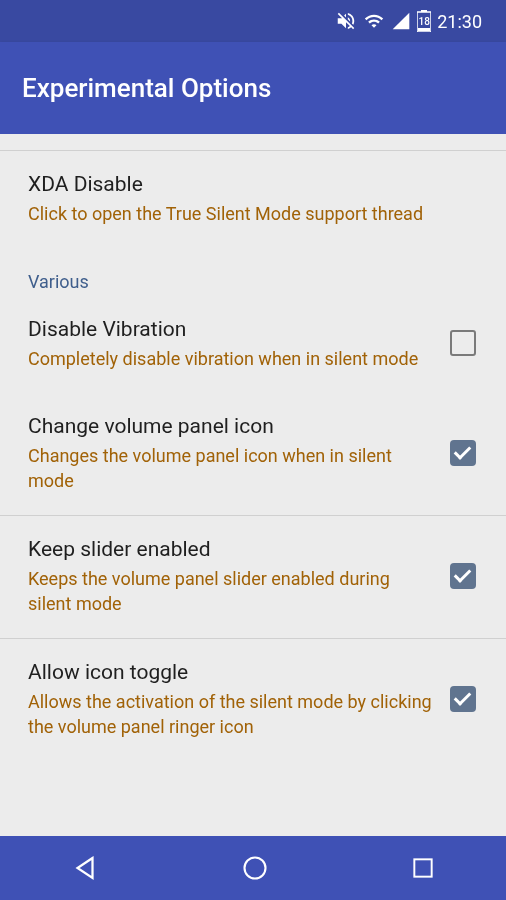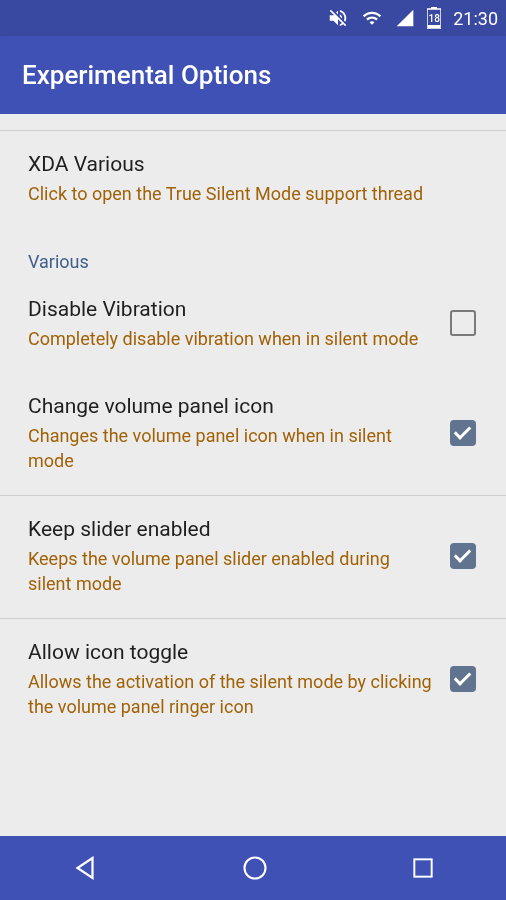--- a/index.html
+++ b/index.html
@@ -5,36 +5,36 @@
   * { margin: 0; padding: 0; box-sizing: border-box; }
   body {
     width: 506px;
     height: 900px;
     font-family: Roboto, Arial, sans-serif;
     background: #ececec;
     overflow: hidden;
     position: relative;
   }
   .status-bar {
-    height: 36px;
+    height: 42px;
     background: #3949a1;
     display: flex;
     justify-content: flex-end;
     align-items: center;
-    padding: 0 8px;
+    padding: 0 24px;
     color: #fff;
-    gap: 12px;
+    gap: 6px;
   }
   .status-bar .time {
     font-size: 18px;
     font-weight: 400;
   }
   .status-bar svg { display: block; }
   .app-bar {
-    height: 78px;
+    height: 92px;
     background: #3f51b5;
     display: flex;
     align-items: center;
     padding: 0 22px;
     color: #fff;
     box-shadow: 0 2px 4px rgba(0,0,0,0.2);
   }
   .app-bar-title {
     font-size: 26px;
     font-weight: 500;
@@ -151,21 +151,21 @@
 <div class="app-bar">
   <div class="app-bar-title">Experimental Options</div>
 </div>
 
 <div class="content">
   <div class="spacer-top"></div>
   <div class="divider"></div>
 
   <div class="list-item">
     <div class="list-text">
-      <div class="list-title">XDA Various</div>
+      <div class="list-title">XDA Disable</div>
       <div class="list-subtitle">Click to open the True Silent Mode support thread</div>
     </div>
   </div>
 
   <div class="section-header">Various</div>
 
   <div class="list-item">
     <div class="list-text">
       <div class="list-title">Disable Vibration</div>
       <div class="list-subtitle">Completely disable vibration when in silent mode</div>

